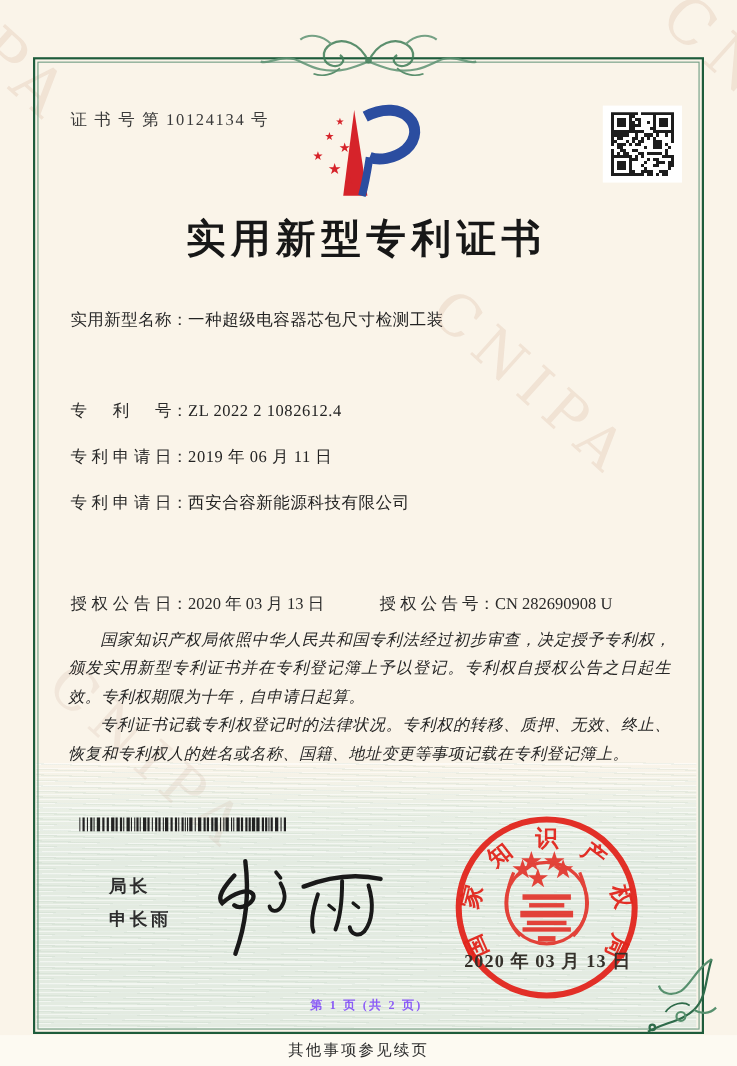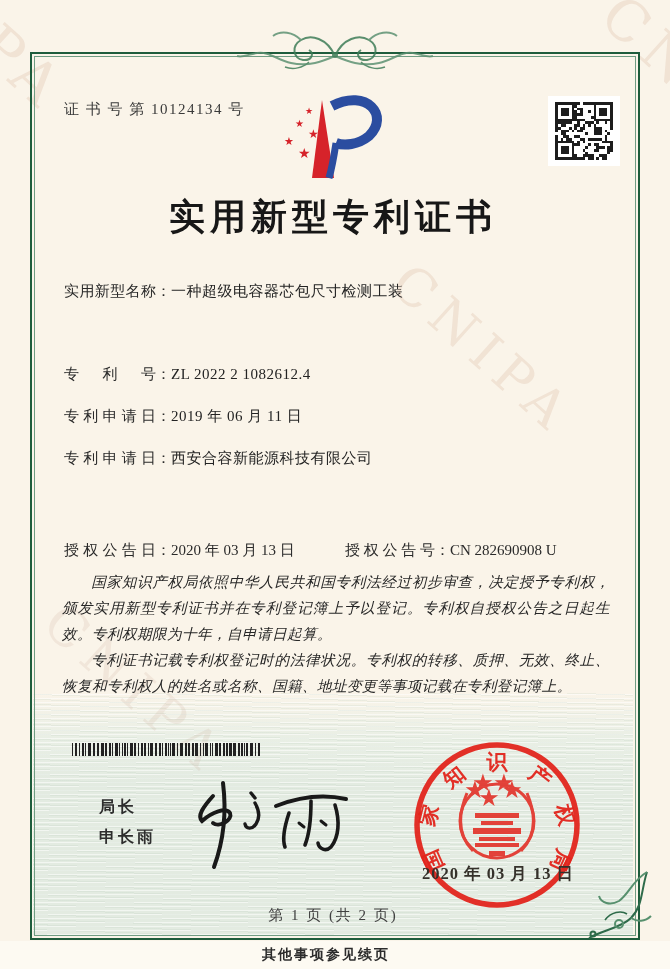--- a/index.html
+++ b/index.html
@@ -85,25 +85,25 @@
   .seal text{
     fill:#e2251c; font-size:21px; font-weight:bold;
     font-family:"Liberation Serif",serif; text-anchor:middle;
   }
   .seal-date{
     position:absolute; left:412px; top:863px; width:172px; z-index:5;
     text-align:center; font-size:16.5px; font-weight:600; color:#35312b; letter-spacing:1px;
   }
   .pageno{
     position:absolute; left:30px; top:906px; width:606px; z-index:3;
-    text-align:center; font-size:15px; letter-spacing:2px; color:#404040;
+    text-align:center; font-size:11px; letter-spacing:2px; color:#8b5cf6;font-weight:bold;
   }
   .contnote{
     position:absolute; left:262px; top:946px; z-index:3;
-    font-size:14px; font-weight:700; letter-spacing:2px; color:#2c2c2c;
+    font-size:14px; font-weight:400; letter-spacing:2px; color:#2c2c2c;
   }
   .ornament-top{position:absolute; left:233px; top:26px; z-index:3;}
   .ornament-br{position:absolute; left:575px; top:868px; z-index:3;}
 </style>
 </head>
 <body>
 
 <div id="page">
 
   <div class="wm wm1">CNIPA</div>

